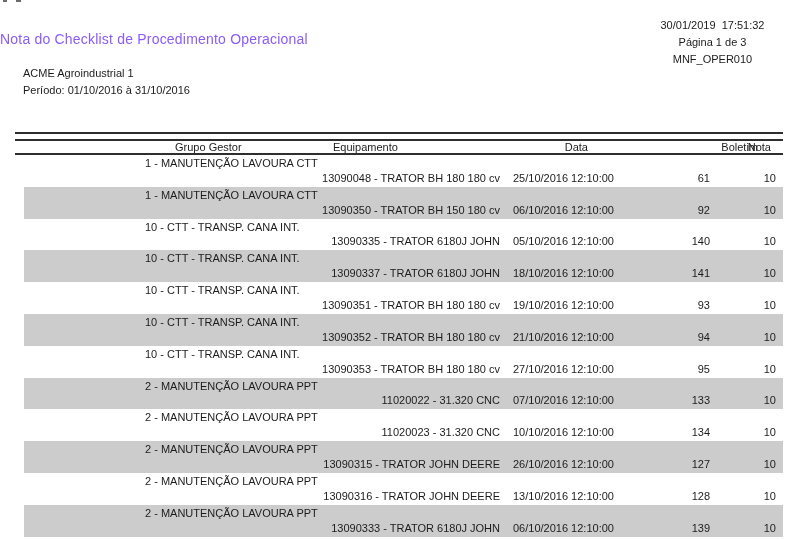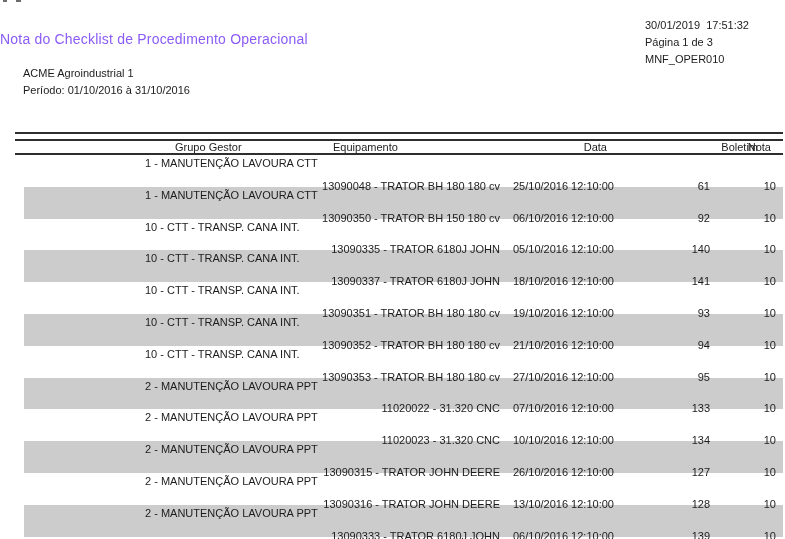--- a/index.html
+++ b/index.html
@@ -21,20 +21,21 @@
     position: absolute;
     top: 31px; left: 0; right: 0;
     text-align: left;
     font-size: 14px;
     color: #8b5cf6;
     letter-spacing: 0.2px;
   }
   .meta-block {
     position: absolute;
     top: 17px; left: 645px; width: 135px;
+    text-align: center;
     font-size: 11px;
     line-height: 17px;
     color: #1c1c1c;
   }
   .meta-block .line { white-space: pre; }
   .company-block {
     position: absolute;
     top: 65px; left: 23px;
     font-size: 11px;
     line-height: 17px;
@@ -49,38 +50,38 @@
   }
   .rule { position: absolute; left: 0; width: 768px; height: 2px; background: #2e2e2e; }
   .rule.a { top: 132px; }
   .rule.b { top: 139px; }
   .rule.c { top: 153px; }
 
   .col-headers { position: absolute; top: 141px; left: 0; width: 768px; height: 28px; }
   .col-headers span { position: absolute; top: 0; white-space: nowrap; }
   .ch-grupo  { left: 160px; }
   .ch-equip  { left: 318px; }
-  .ch-data   { right: 176px; }
+  .ch-data   { right: 195px; }
   .ch-bol    { right: 25px; }
   .ch-nota   { right: 12px; }
 
   .rows { position: absolute; top: 155px; left: 0; width: 768px; }
   .row-pair { width: 768px; height: 31.8px; }
   .row-pair.stripe {
     background-image: linear-gradient(to right, #ffffff 9px, #cccccc 9px);
   }
   .line-group {
     height: 15.9px;
     padding-left: 130px;
     display: flex; align-items: center;
     white-space: nowrap;
   }
   .line-data { position: relative; height: 15.9px; }
   .line-data span {
-    position: absolute; top: 8px;
+    position: absolute; top: 0;
     height: 15.9px; line-height: 15.9px;
     white-space: nowrap;
   }
   .cell-equip { right: 283px; }
   .cell-data  { left: 498px; }
   .cell-bol   { right: 73px; }
   .cell-nota  { right: 7px; }
 </style>
 </head>
 <body>

